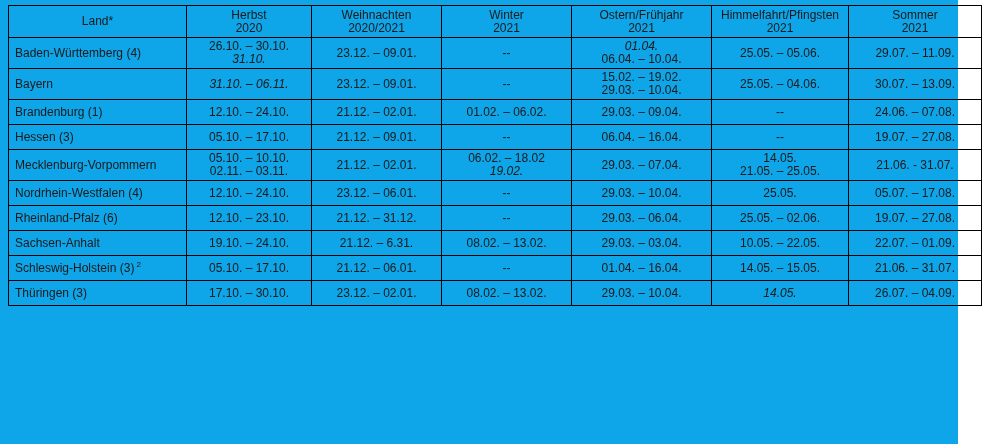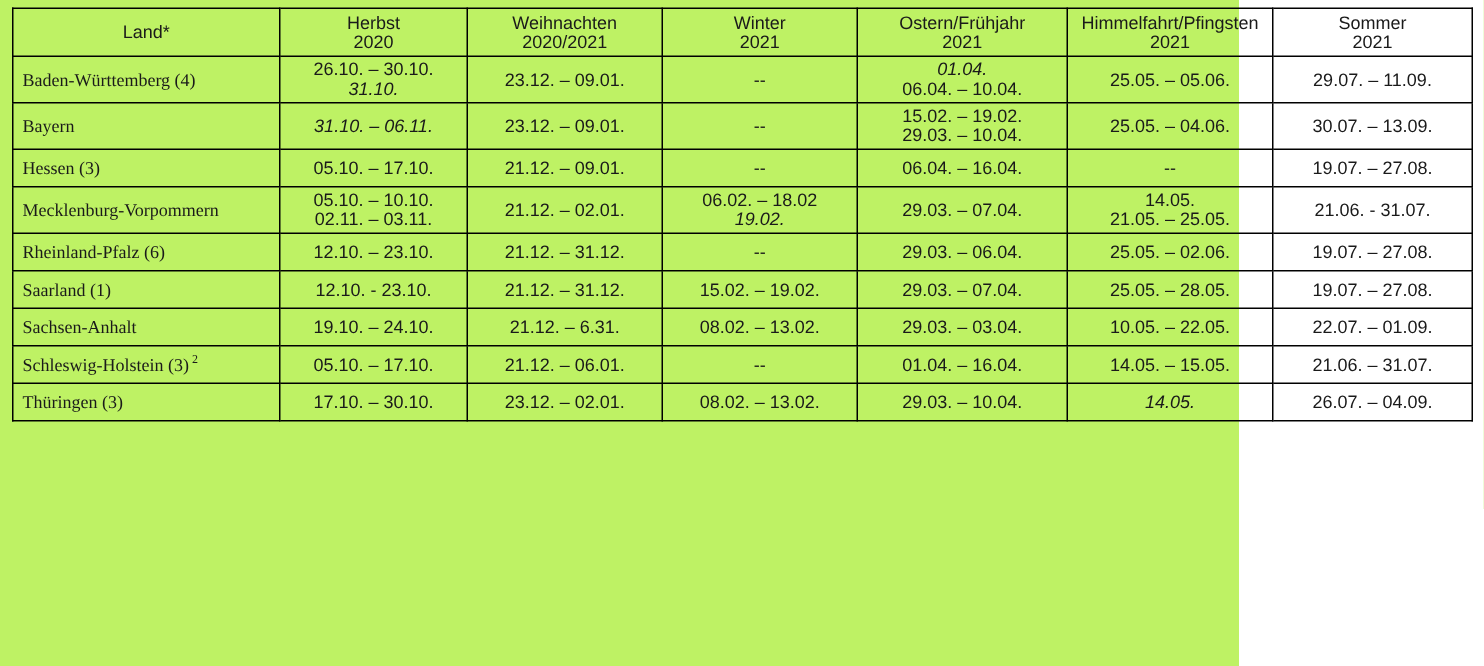--- a/index.html
+++ b/index.html
@@ -2,25 +2,25 @@
 <html><head>
 <meta charset="utf-8">
 <style>
   html, body {
     margin: 0;
     padding: 0;
     background: #ffffff;
     font-family: "Liberation Sans", "DejaVu Sans", sans-serif;
   }
   .page {
-    width: 826px;
+    width: 958px;
     height: 444px;
     box-sizing: border-box;
     padding: 5px 8px 0 8px;
-    background: #bef264;
+    background: #0ea5e9;
   }
   table.holidays {
     border-collapse: collapse;
     table-layout: fixed;
     width: 973px;
   }
   table.holidays th,
   table.holidays td {
     border: 1px solid #000000;
     font-size: 12px;
@@ -35,21 +35,20 @@
   }
   table.holidays thead th {
     height: 27px;
   }
   table.holidays tbody td {
     height: 20px;
   }
   table.holidays td.land {
     text-align: left;
     padding-left: 6px;
-    font-family: Liberation Serif, serif;
   }
   .it {
     font-style: italic;
   }
   sup.fn {
     font-size: 8px;
     vertical-align: super;
     line-height: 0;
   }
 </style>
@@ -91,53 +90,62 @@
         <tr>
           <td class="land">Bayern</td>
           <td><span class="it">31.10. – 06.11.</span></td>
           <td><span>23.12. – 09.01.</span></td>
           <td><span>--</span></td>
           <td><span>15.02. – 19.02.</span><br><span>29.03. – 10.04.</span></td>
           <td><span>25.05. – 04.06.</span></td>
           <td><span>30.07. – 13.09.</span></td>
         </tr>
         <tr>
+          <td class="land">Brandenburg (1)</td>
+          <td><span>12.10. – 24.10.</span></td>
+          <td><span>21.12. – 02.01.</span></td>
+          <td><span>01.02. – 06.02.</span></td>
+          <td><span>29.03. – 09.04.</span></td>
+          <td><span>--</span></td>
+          <td><span>24.06. – 07.08.</span></td>
+        </tr>
+        <tr>
           <td class="land">Hessen (3)</td>
           <td><span>05.10. – 17.10.</span></td>
           <td><span>21.12. – 09.01.</span></td>
           <td><span>--</span></td>
           <td><span>06.04. – 16.04.</span></td>
           <td><span>--</span></td>
           <td><span>19.07. – 27.08.</span></td>
         </tr>
         <tr>
           <td class="land">Mecklenburg-Vorpommern</td>
           <td><span>05.10. – 10.10.</span><br><span>02.11. – 03.11.</span></td>
           <td><span>21.12. – 02.01.</span></td>
           <td><span>06.02. – 18.02</span><br><span class="it">19.02.</span></td>
           <td><span>29.03. – 07.04.</span></td>
           <td><span>14.05.</span><br><span>21.05. – 25.05.</span></td>
           <td><span>21.06. - 31.07.</span></td>
         </tr>
         <tr>
+          <td class="land">Nordrhein-Westfalen (4)</td>
+          <td><span>12.10. – 24.10.</span></td>
+          <td><span>23.12. – 06.01.</span></td>
+          <td><span>--</span></td>
+          <td><span>29.03. – 10.04.</span></td>
+          <td><span>25.05.</span></td>
+          <td><span>05.07. – 17.08.</span></td>
+        </tr>
+        <tr>
           <td class="land">Rheinland-Pfalz (6)</td>
           <td><span>12.10. – 23.10.</span></td>
           <td><span>21.12. – 31.12.</span></td>
           <td><span>--</span></td>
           <td><span>29.03. – 06.04.</span></td>
           <td><span>25.05. – 02.06.</span></td>
-          <td><span>19.07. – 27.08.</span></td>
-        </tr>
-        <tr>
-          <td class="land">Saarland (1)</td>
-          <td><span>12.10. - 23.10.</span></td>
-          <td><span>21.12. – 31.12.</span></td>
-          <td><span>15.02. – 19.02.</span></td>
-          <td><span>29.03. – 07.04.</span></td>
-          <td><span>25.05. – 28.05.</span></td>
           <td><span>19.07. – 27.08.</span></td>
         </tr>
         <tr>
           <td class="land">Sachsen-Anhalt</td>
           <td><span>19.10. – 24.10.</span></td>
           <td><span>21.12. – 6.31.</span></td>
           <td><span>08.02. – 13.02.</span></td>
           <td><span>29.03. – 03.04.</span></td>
           <td><span>10.05. – 22.05.</span></td>
           <td><span>22.07. – 01.09.</span></td>

